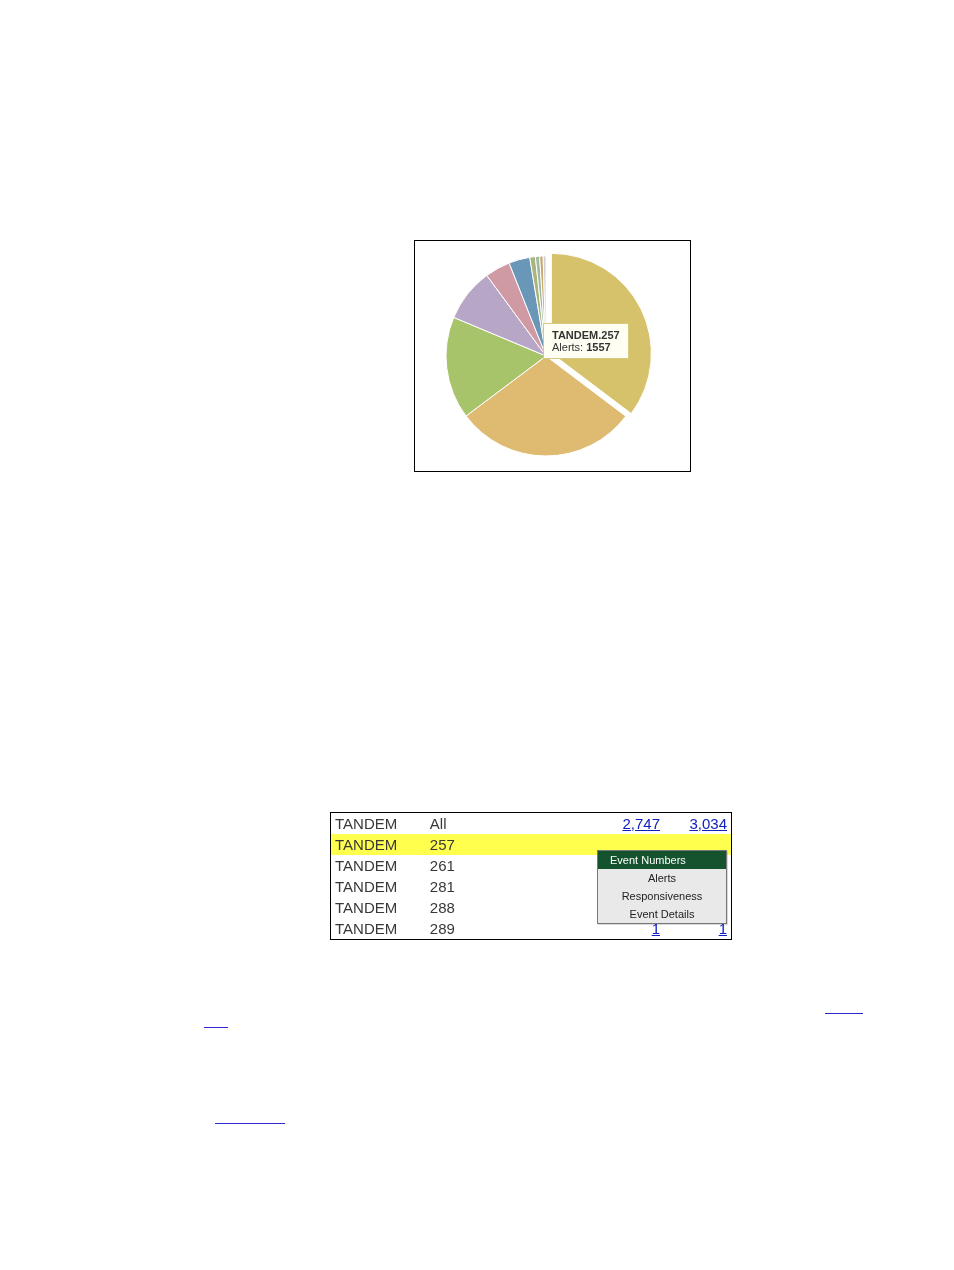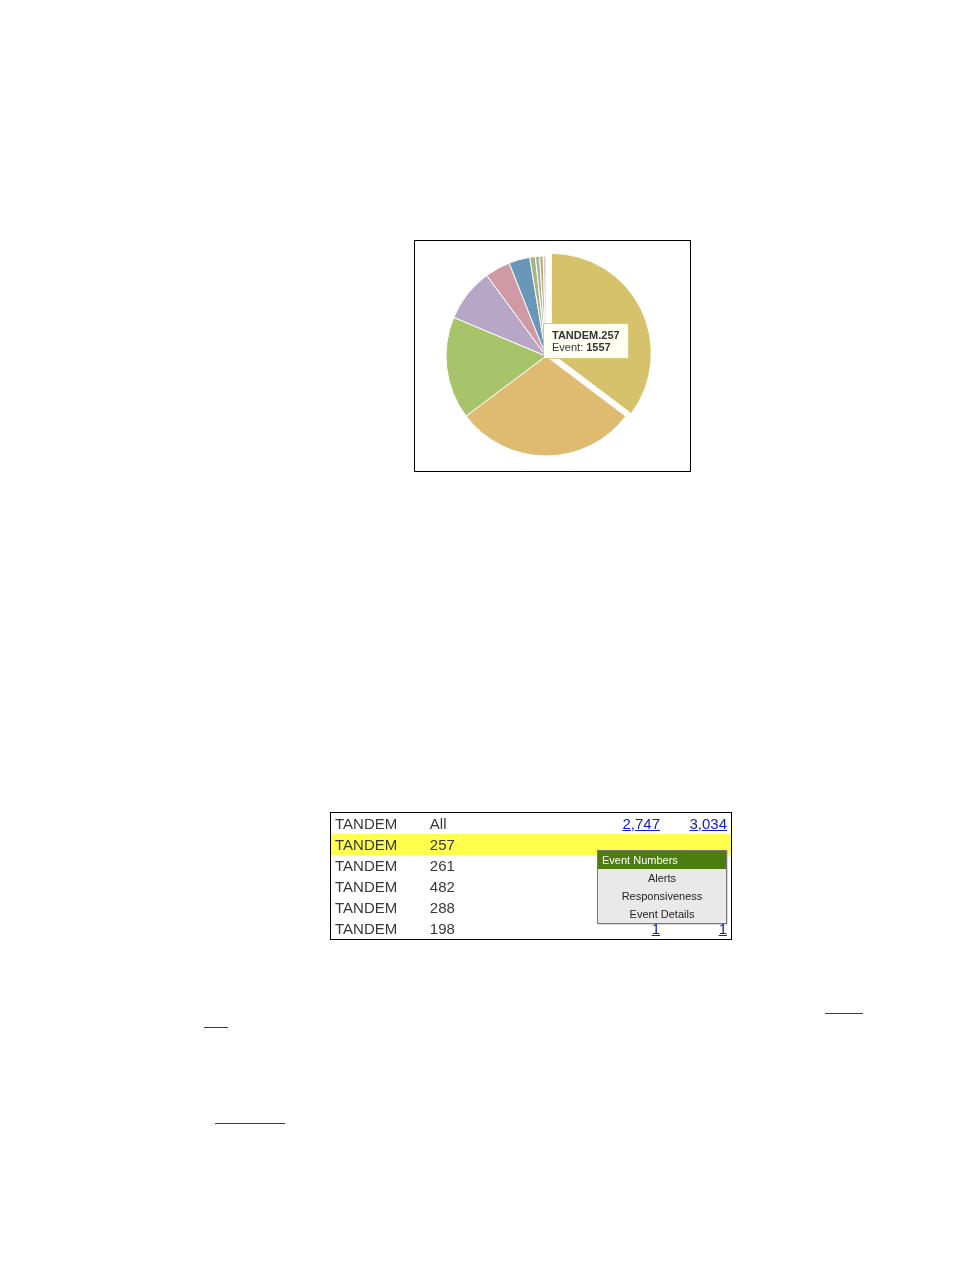--- a/index.html
+++ b/index.html
@@ -28,21 +28,21 @@
   .tbl-box .c2{width:140px;}
   .tbl-box .c3{width:90px;text-align:right;}
   .tbl-box .c4{width:60px;text-align:right;}
   .lnk{color:#1020c0;text-decoration:underline;}
   
   .ctx{
     position:absolute;left:565px;top:850px;width:128px;
     background:#e9e9e9;border:1px solid #777;font-size:11px;color:#222;z-index:5;
     box-shadow:1px 1px 0 rgba(0,0,0,.15);
   }
-  .ctx .hdr{background:#4d7c0f;color:#fff;padding:3px 4px;font-weight:normal;}
+  .ctx .hdr{background:#14532d;color:#fff;padding:3px 12px;font-weight:normal;}
   .ctx .item{padding:3px 10px;text-align:center;}
   
   .frag{position:absolute;color:#2a2ad0;border-bottom:1px solid #2a2ad0;height:0;}
 </style>
 </head>
 <body>
 <div class="page">
 
 <div class="chart-box">
   <svg class="pie" id="pie-svg" viewBox="0 0 210 210">
@@ -53,21 +53,21 @@
         <path d="M 105 105 L 45.784527663159324 24.417571171347433 A 100 100 0 0 1 68.15047267666728 12.037037826632513 Z" fill="#d09aa5" stroke="#ffffff" stroke-width="1" class="slice"></path>
         <path d="M 105 105 L 68.15047267666728 12.037037826632513 A 100 100 0 0 1 88.69581647195254 6.33808435123639 Z" fill="#6a96b8" stroke="#ffffff" stroke-width="1" class="slice"></path>
         <path d="M 105 105 L 88.69581647195254 6.33808435123639 A 100 100 0 0 1 94.339450971207 5.569860231393122 Z" fill="#a9b57a" stroke="#ffffff" stroke-width="1" class="slice"></path>
         <path d="M 105 105 L 94.339450971207 5.569860231393122 A 100 100 0 0 1 98.59587838570496 5.205274556471082 Z" fill="#9fb9a3" stroke="#ffffff" stroke-width="1" class="slice"></path>
         <path d="M 105 105 L 98.59587838570496 5.205274556471082 A 100 100 0 0 1 102.1521596489847 5.040559198567294 Z" fill="#c8a96c" stroke="#ffffff" stroke-width="1" class="slice"></path>
         <path d="M 105 105 L 102.1521596489847 5.040559198567294 A 100 100 0 0 1 105.00000000000007 5 Z" fill="#cfcfcf" stroke="#ffffff" stroke-width="1" class="slice"></path>
       </svg>
   <div class="tooltip">
     <div class="line"><b>TANDEM.257</b></div>
     <div class="line">
-      <span>Event:</span>
+      <span>Alerts:</span>
       <b>1557</b>
     </div>
   </div>
 </div>
 
 <div class="tbl-box">
   <table id="evt-table">
     <tbody>
           <tr>
             <td class="c1">TANDEM</td>
@@ -82,33 +82,33 @@
             <td class="c4"></td>
           </tr>
           <tr>
             <td class="c1">TANDEM</td>
             <td class="c2">261</td>
             <td class="c3"></td>
             <td class="c4"></td>
           </tr>
           <tr>
             <td class="c1">TANDEM</td>
-            <td class="c2">482</td>
+            <td class="c2">281</td>
             <td class="c3"></td>
             <td class="c4"></td>
           </tr>
           <tr>
             <td class="c1">TANDEM</td>
             <td class="c2">288</td>
             <td class="c3"></td>
             <td class="c4"></td>
           </tr>
           <tr>
             <td class="c1">TANDEM</td>
-            <td class="c2">198</td>
+            <td class="c2">289</td>
             <td class="c3"><span class="lnk">1</span></td>
             <td class="c4"><span class="lnk">1</span></td>
           </tr>
         </tbody>
   </table>
 </div>
 
 <div class="ctx">
   <div class="hdr">Event Numbers</div>
   <div id="ctx-items">

